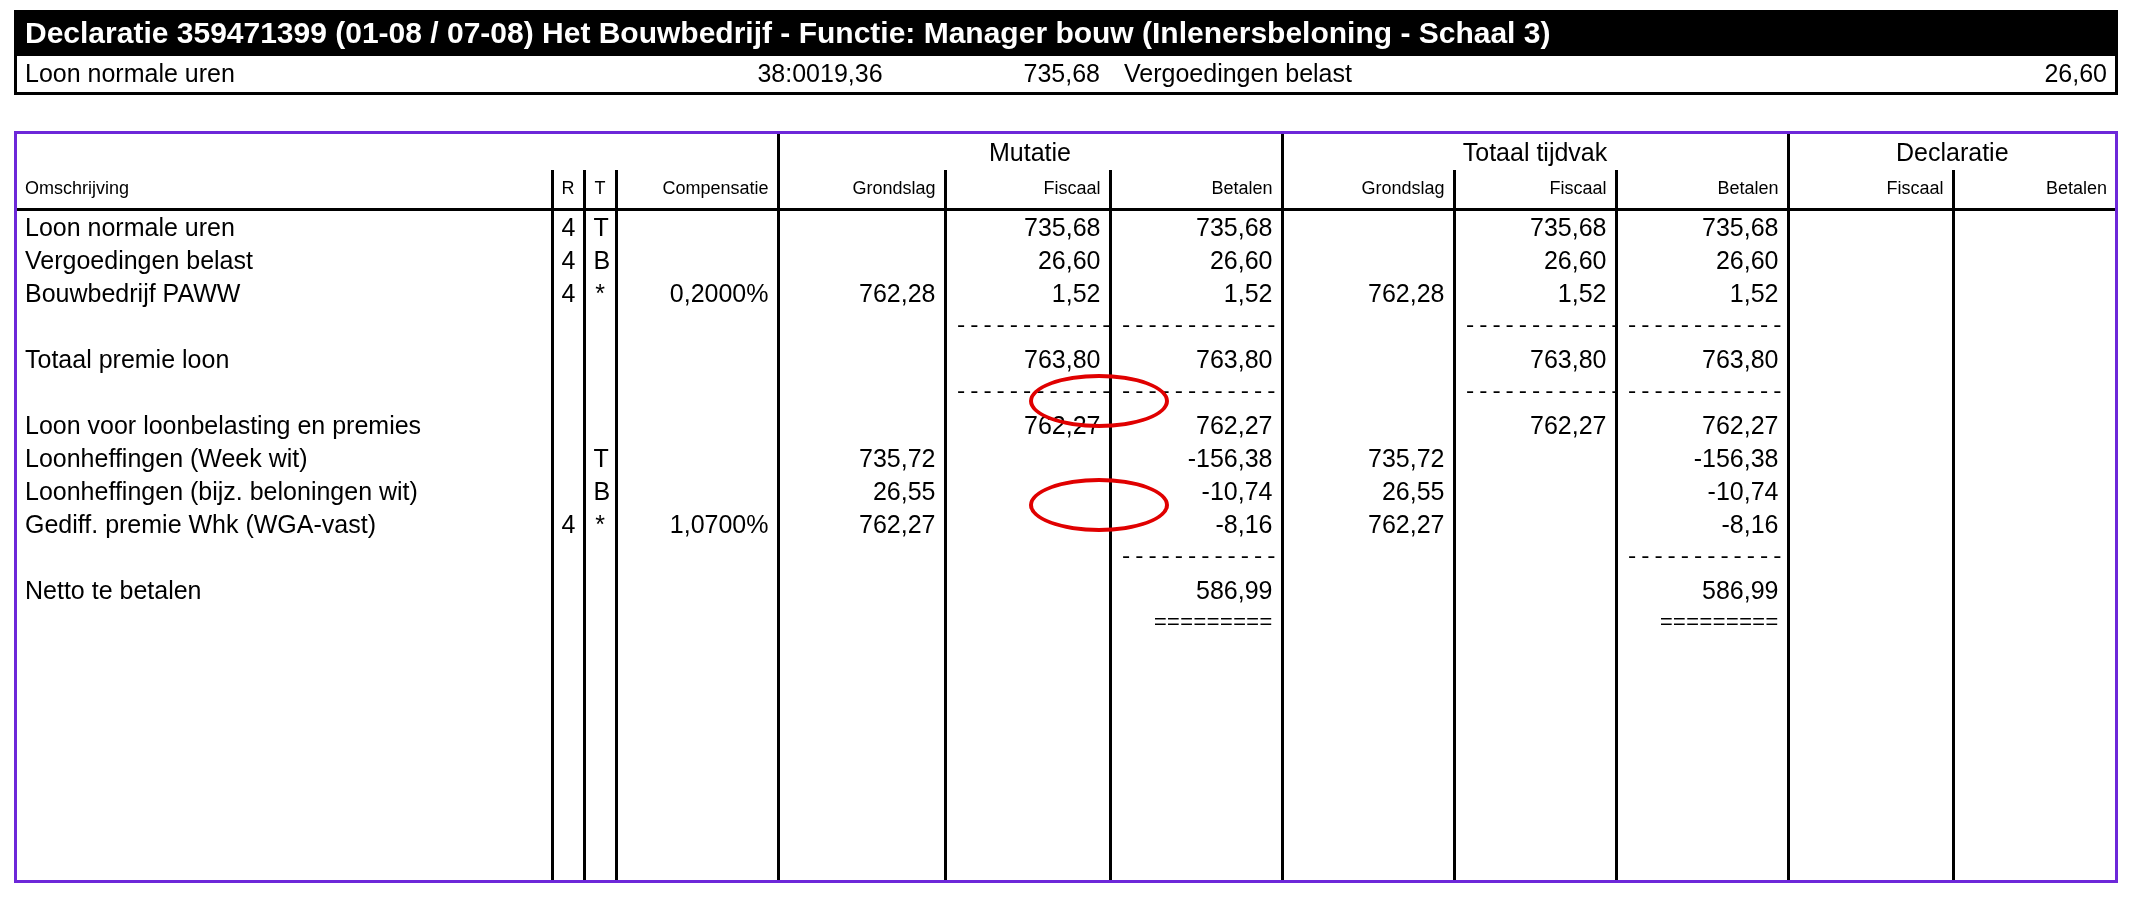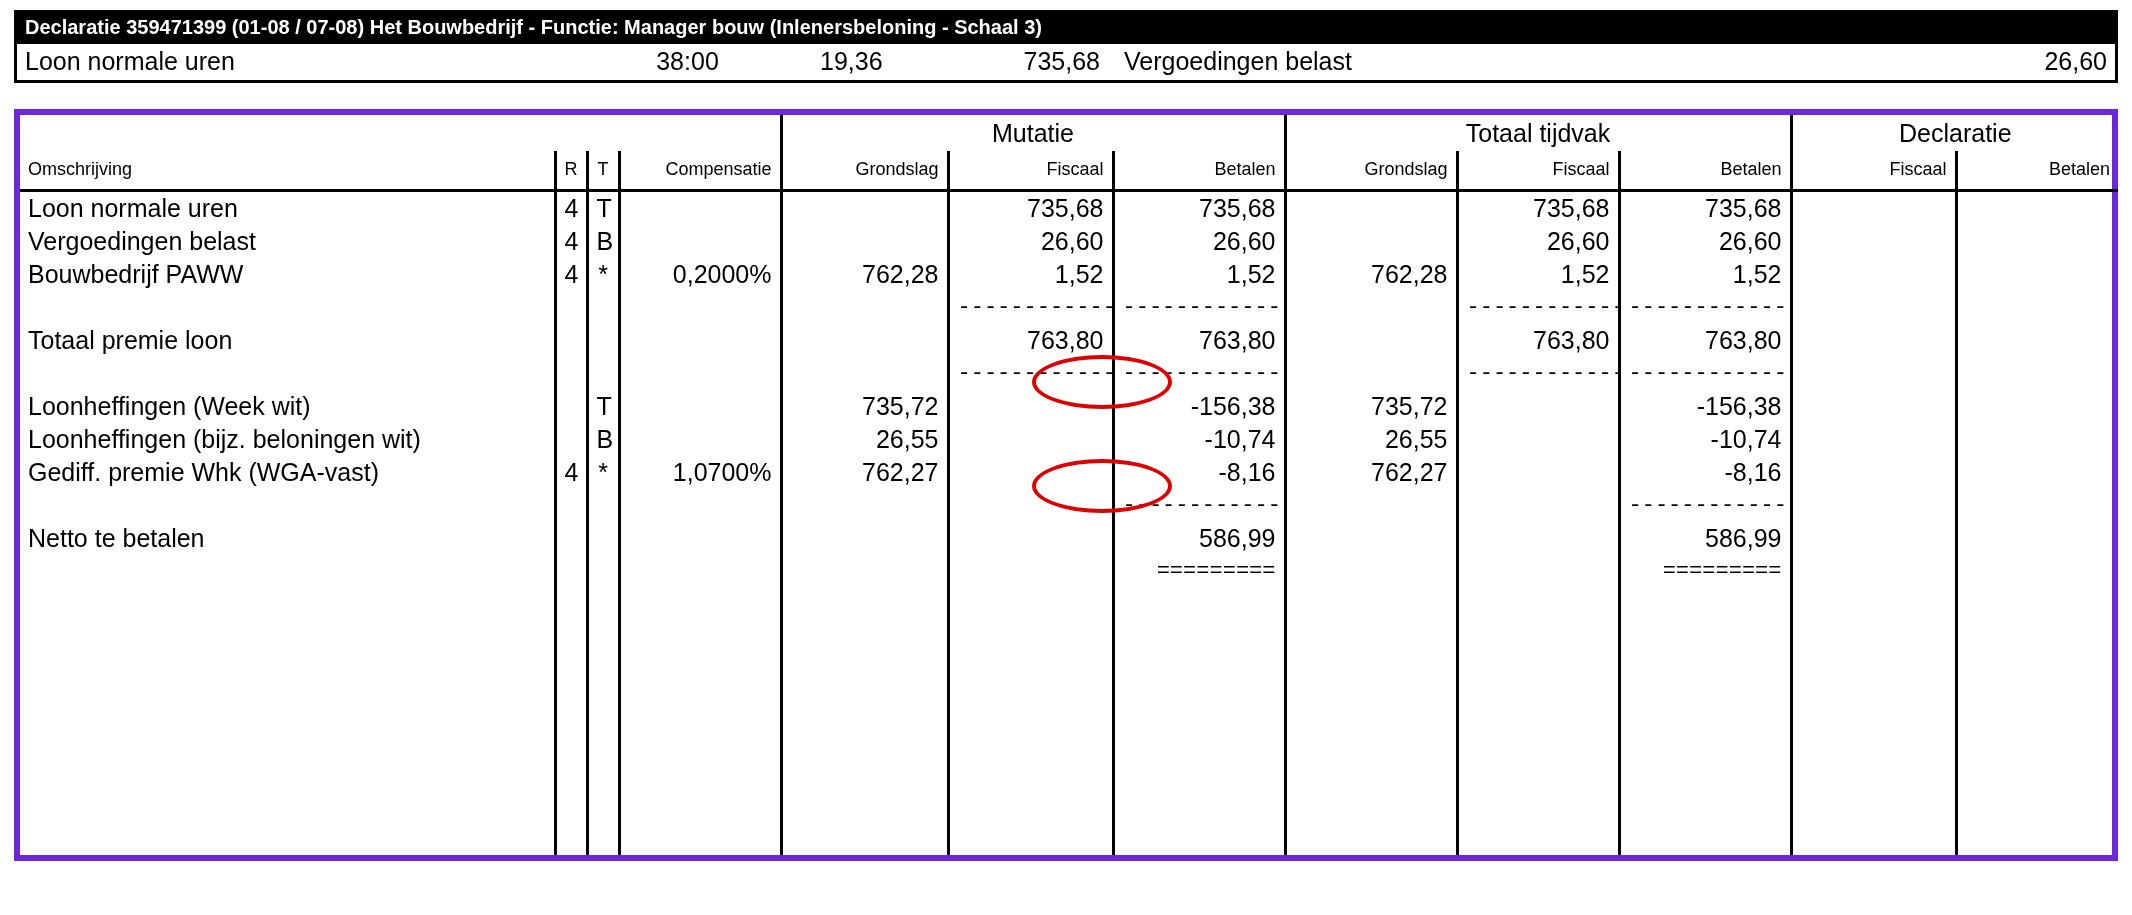--- a/index.html
+++ b/index.html
@@ -25,48 +25,48 @@
 
   
   .header-block {
     border: 3px solid #000;
     box-sizing: border-box;
     width: 2104px;
   }
   .title-bar {
     background: #000000;
     color: #ffffff;
-    font-size: 20px;
+    font-size: 30px;
     font-weight: bold;
     line-height: 1.15;
     padding: 3px 8px 5px 8px;
     white-space: nowrap;
   }
   .summary-row {
     display: flex;
     align-items: baseline;
     font-size: 25px;
     line-height: 1.2;
     padding: 2px 8px 4px 8px;
     white-space: nowrap;
   }
   .sum-desc { width: 530px; }
-  .sum-hours { width: 265px; text-align: center; }
+  .sum-hours { width: 265px; text-align: right; }
   .sum-rate { width: 140px; text-align: left; }
   .sum-amount { width: 140px; text-align: right; padding-right: 16px; }
   .sum-desc2 { flex: 1; text-align: left; padding-left: 8px; }
   .sum-amount2 { width: 160px; text-align: right; }
 
   
   .table-wrap {
-    margin-top: 26px;
+    margin-top: 36px;
     position: relative;
     width: 2104px;
     height: 752px;
-    border: 6px solid #6d28d9;
+    border: 3px solid #6d28d9;
     box-sizing: border-box;
   }
   table.main {
     border-collapse: collapse;
     width: 100%;
     height: 100%;
     table-layout: fixed;
     font-size: 25px;
   }
   table.main td, table.main th {
@@ -323,20 +323,34 @@
             <td class="ta-r vsep dashes"></td>
             <td class="ta-r vsep dashes">--------------</td>
             <td class="ta-r vsep dashes">--------------</td>
             <td class="ta-r vsep dashes"></td>
             <td class="ta-r vsep dashes">--------------</td>
             <td class="ta-r vsep dashes">--------------</td>
             <td class="ta-r vsep dashes"></td>
             <td class="ta-r vsep dashes"></td>
           </tr>
           <tr>
+            <td class="ta-l ">Loon voor loonbelasting en premies</td>
+            <td class="ta-c vsep"></td>
+            <td class="ta-c vsep"></td>
+            <td class="ta-r vsep"></td>
+            <td class="ta-r vsep"></td>
+            <td class="ta-r vsep">762,27</td>
+            <td class="ta-r vsep">762,27</td>
+            <td class="ta-r vsep"></td>
+            <td class="ta-r vsep">762,27</td>
+            <td class="ta-r vsep">762,27</td>
+            <td class="ta-r vsep"></td>
+            <td class="ta-r vsep"></td>
+          </tr>
+          <tr>
             <td class="ta-l ">Loonheffingen (Week wit)</td>
             <td class="ta-c vsep"></td>
             <td class="ta-c vsep">T</td>
             <td class="ta-r vsep"></td>
             <td class="ta-r vsep">735,72</td>
             <td class="ta-r vsep"></td>
             <td class="ta-r vsep">-156,38</td>
             <td class="ta-r vsep">735,72</td>
             <td class="ta-r vsep"></td>
             <td class="ta-r vsep">-156,38</td>

